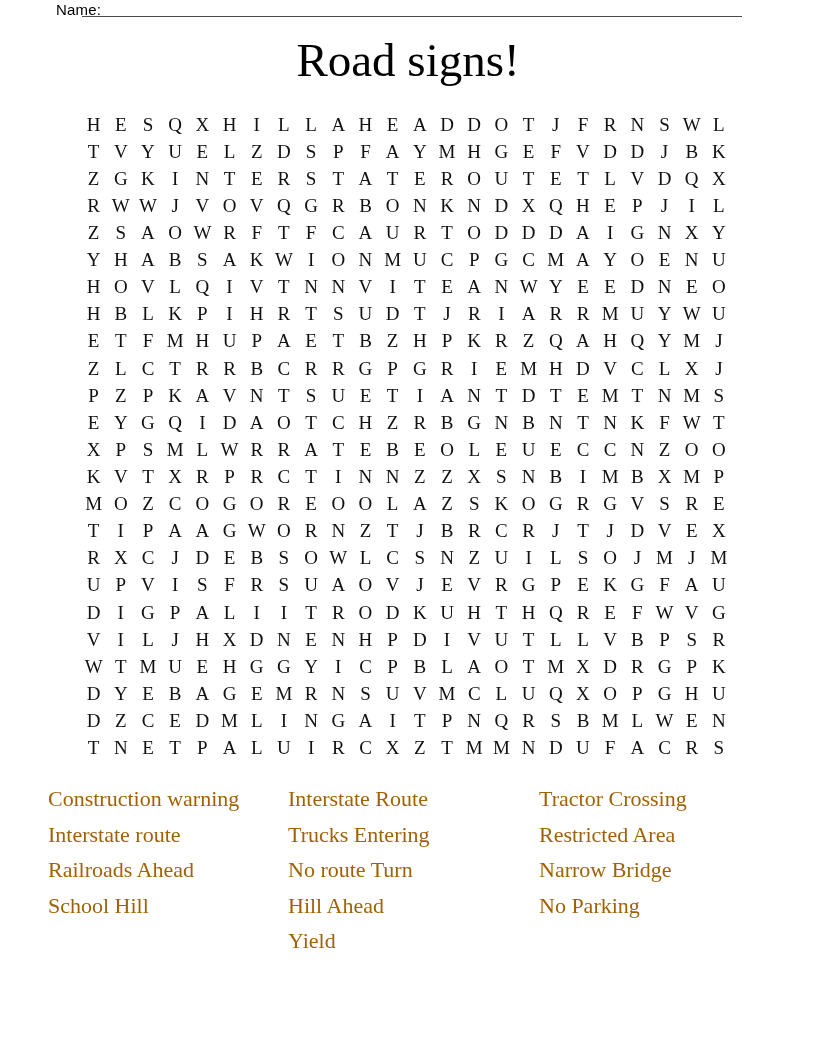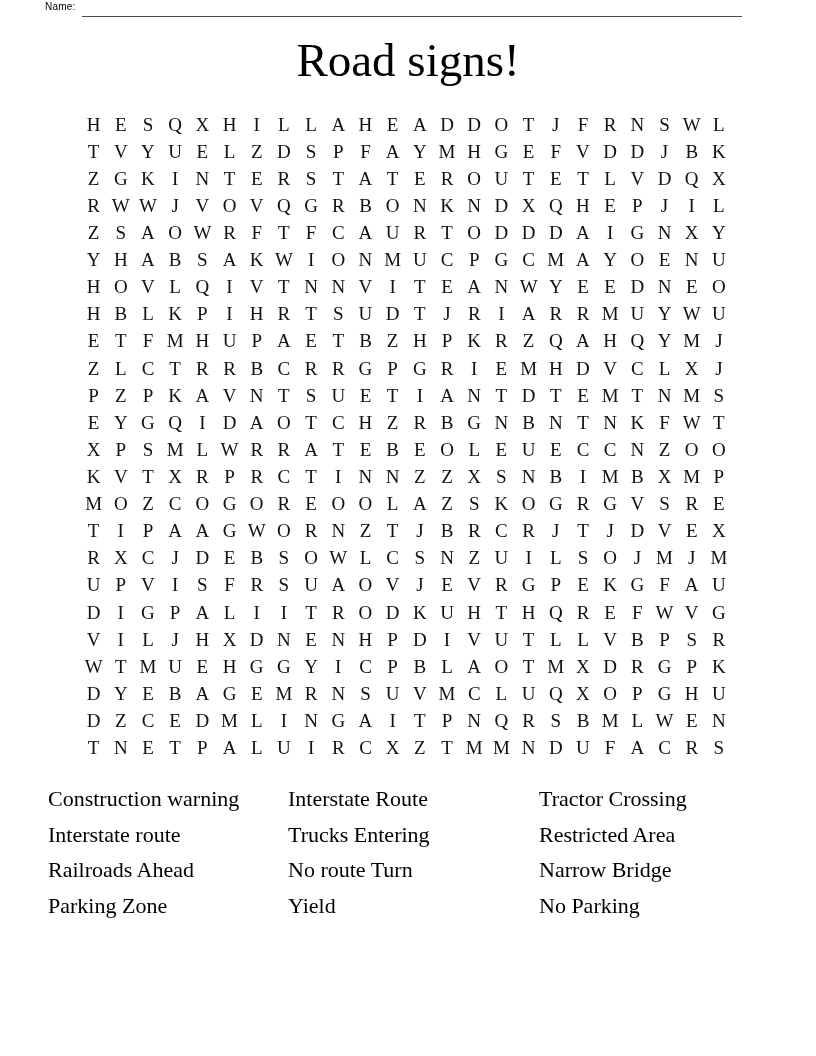--- a/index.html
+++ b/index.html
@@ -16,24 +16,24 @@
   
   .name-row {
     position: absolute;
     left: 45px;
     top: 1px;
     width: 700px;
     height: 20px;
   }
   .name-label {
     position: absolute;
-    left: 0;
+    left: 11px;
     top: 0;
     font-family: "Liberation Sans", sans-serif;
-    font-size: 10px;
+    font-size: 15px;
     color: #000000;
     letter-spacing: 0.2px;
   }
   .name-line {
     position: absolute;
     left: 37px;
     top: 0;
     width: 660px;
     height: 16px;
     border-bottom: 1.5px solid #4a4a4a;
@@ -86,21 +86,21 @@
     position: absolute;
     top: 0;
   }
   .word-list-column.col-1 { left: 48px;  width: 238px; }
   .word-list-column.col-2 { left: 288px; width: 237px; }
   .word-list-column.col-3 { left: 527px; width: 240px; margin-left: 12px; }
   .word-item {
     font-family: "Liberation Serif", serif;
     font-size: 22px;
     line-height: 35.6px;
-    color: #000000;
+    color: #a16207;
     white-space: nowrap;
   }
 </style>
 </head>
 <body>
 
 <div class="name-row">
   <span class="name-label">Name:</span>
   <div class="name-line"></div>
 </div>
@@ -732,26 +732,27 @@
       <span class="grid-cell">R</span>
       <span class="grid-cell">S</span>
     </div>
   </div>
 
 <div class="word-list">
   <div class="word-list-column col-1">
       <div class="word-item">Construction warning</div>
       <div class="word-item">Interstate route</div>
       <div class="word-item">Railroads Ahead</div>
-      <div class="word-item">Parking Zone</div>
+      <div class="word-item">School Hill</div>
     </div>
   <div class="word-list-column col-2">
       <div class="word-item">Interstate Route</div>
       <div class="word-item">Trucks Entering</div>
       <div class="word-item">No route Turn</div>
+      <div class="word-item">Hill Ahead</div>
       <div class="word-item">Yield</div>
     </div>
   <div class="word-list-column col-3">
       <div class="word-item">Tractor Crossing</div>
       <div class="word-item">Restricted Area</div>
       <div class="word-item">Narrow Bridge</div>
       <div class="word-item">No Parking</div>
     </div>
 </div>
 

